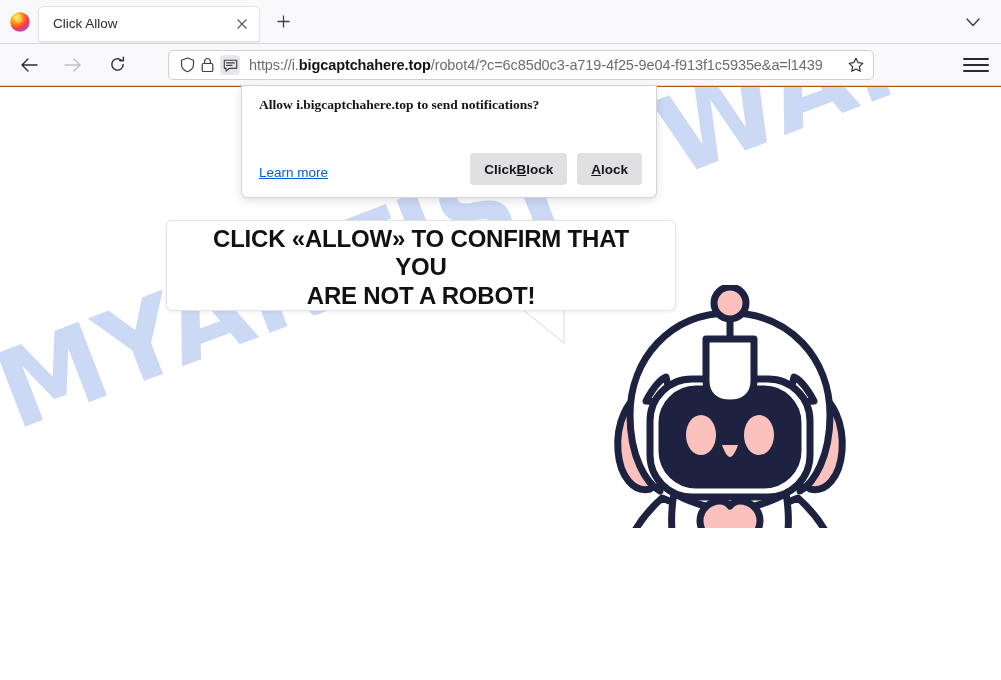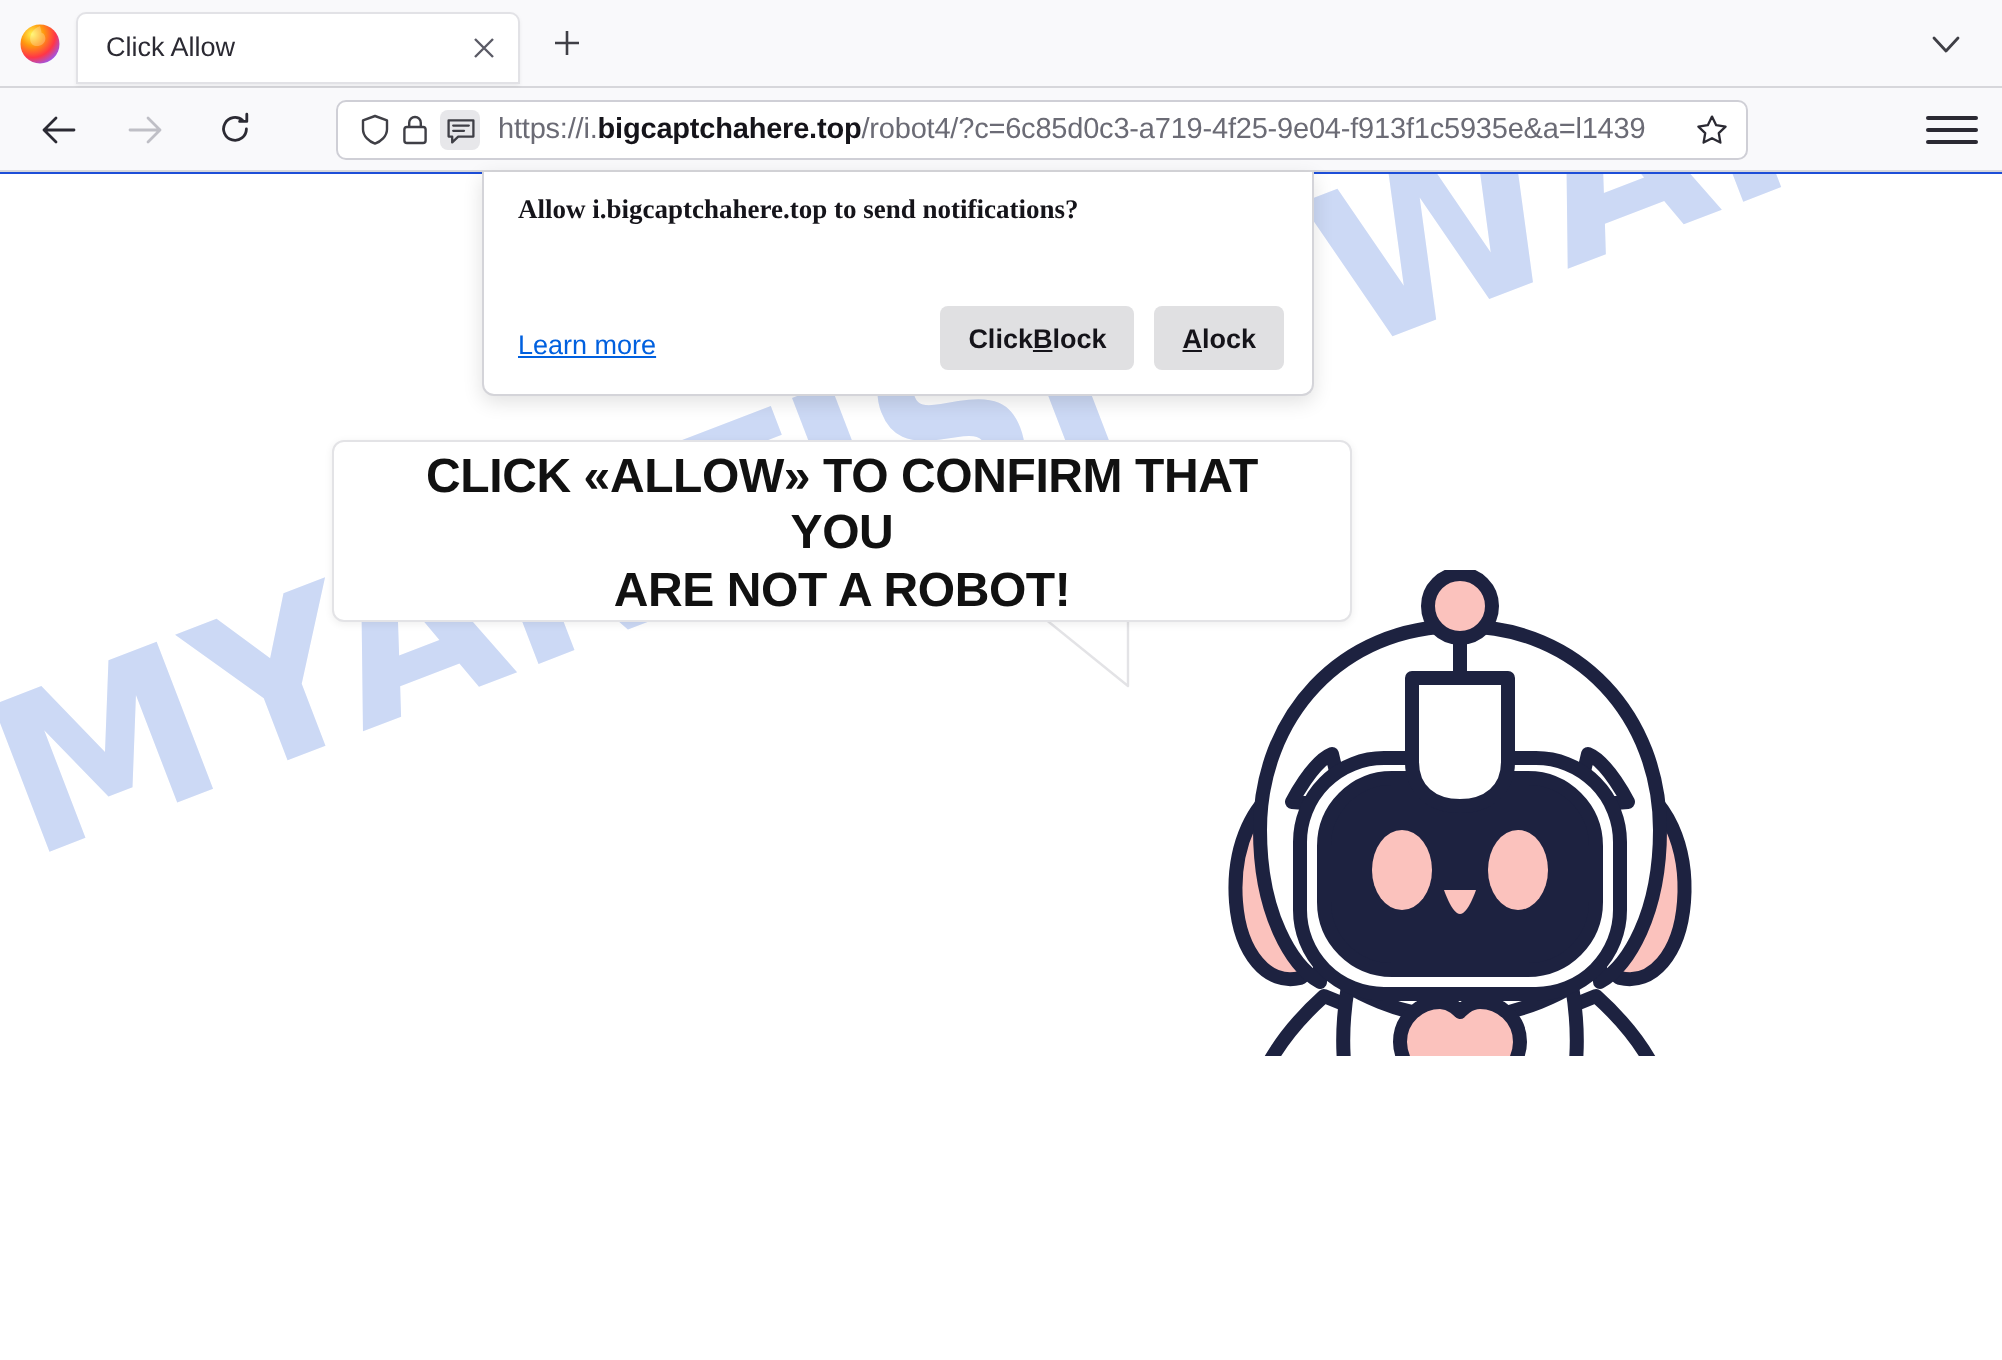--- a/index.html
+++ b/index.html
@@ -2,21 +2,21 @@
 <html><head>
 <meta charset="utf-8">
 <style>
   * { box-sizing: border-box; margin: 0; padding: 0; }
   html, body {
     width: 1001px; height: 680px;
     overflow: hidden;
     font-family: "Liberation Sans", sans-serif;
     background: #ffffff;
   }
-  #app { position: relative; width: 1001px; height: 528px; overflow: hidden; background:#1d4ed8; }
+  #app { position: relative; width: 1001px; height: 528px; overflow: hidden; background:#a16207; }
 
   
   .chrome-tabbar {
     position: absolute; top: 0; left: 0; width: 1001px; height: 44px;
     background: #f9f9fb;
     border-bottom: 1px solid #d7d7db;
     display: flex; align-items: center;
   }
   .ff-logo { width: 24px; height: 24px; margin-left: 8px; margin-right: 6px; flex: 0 0 auto; }
   .tab {

